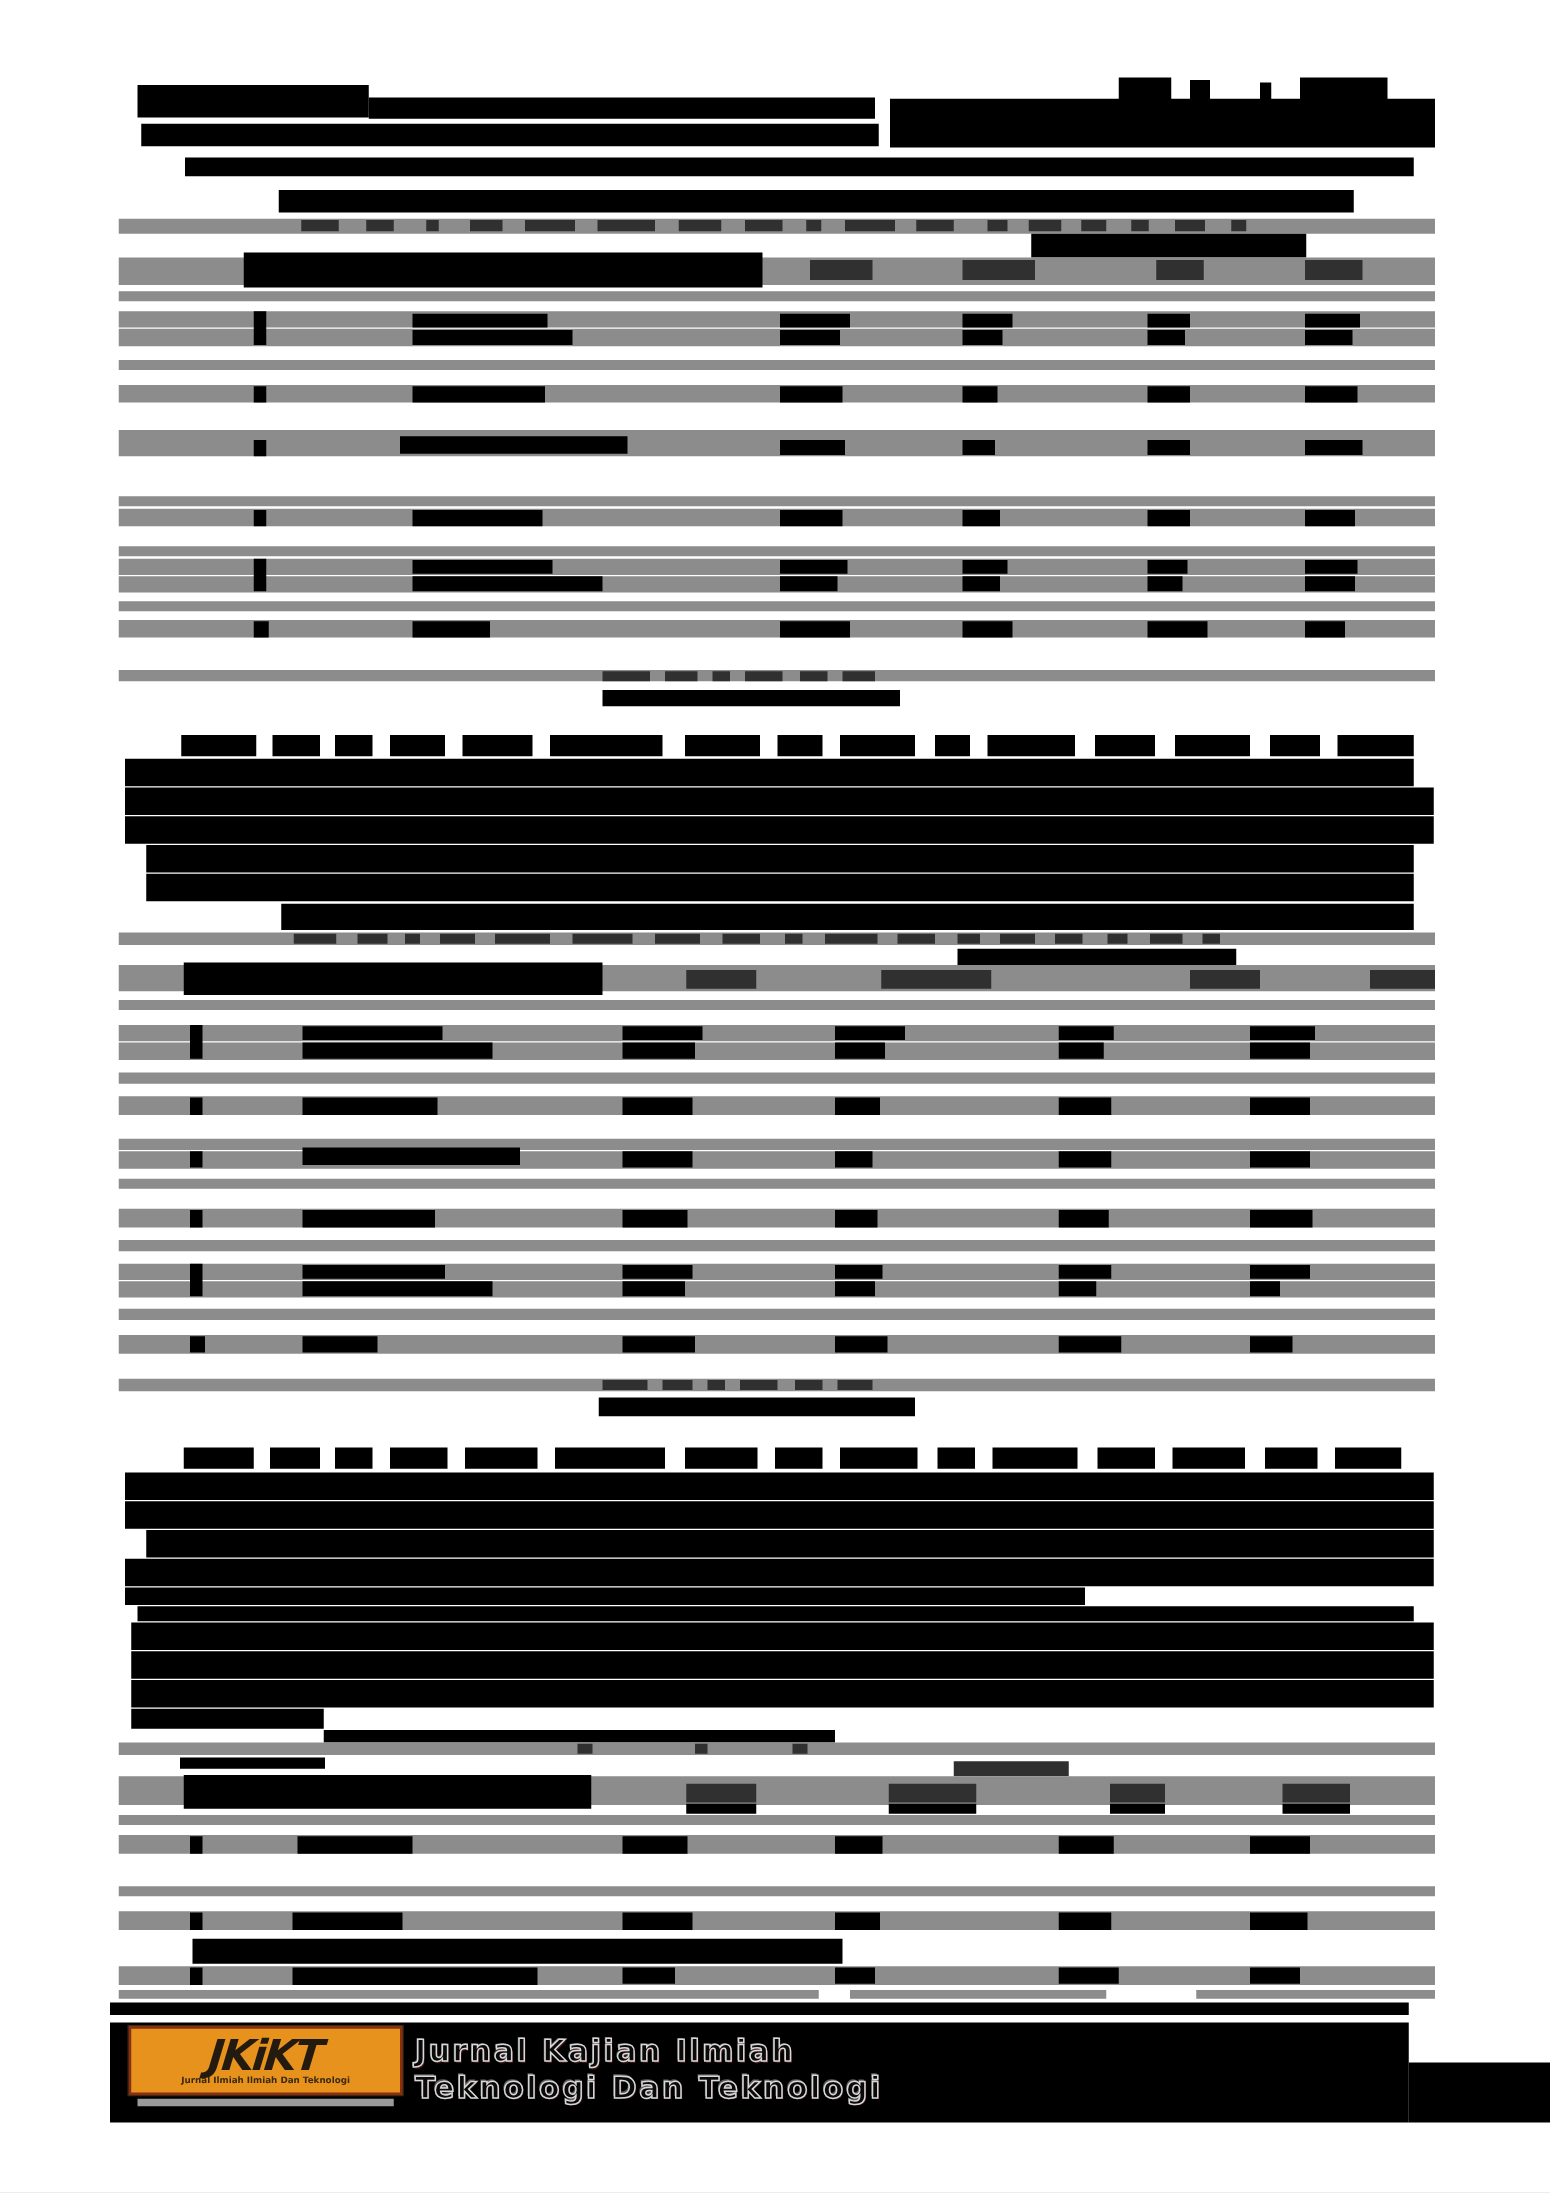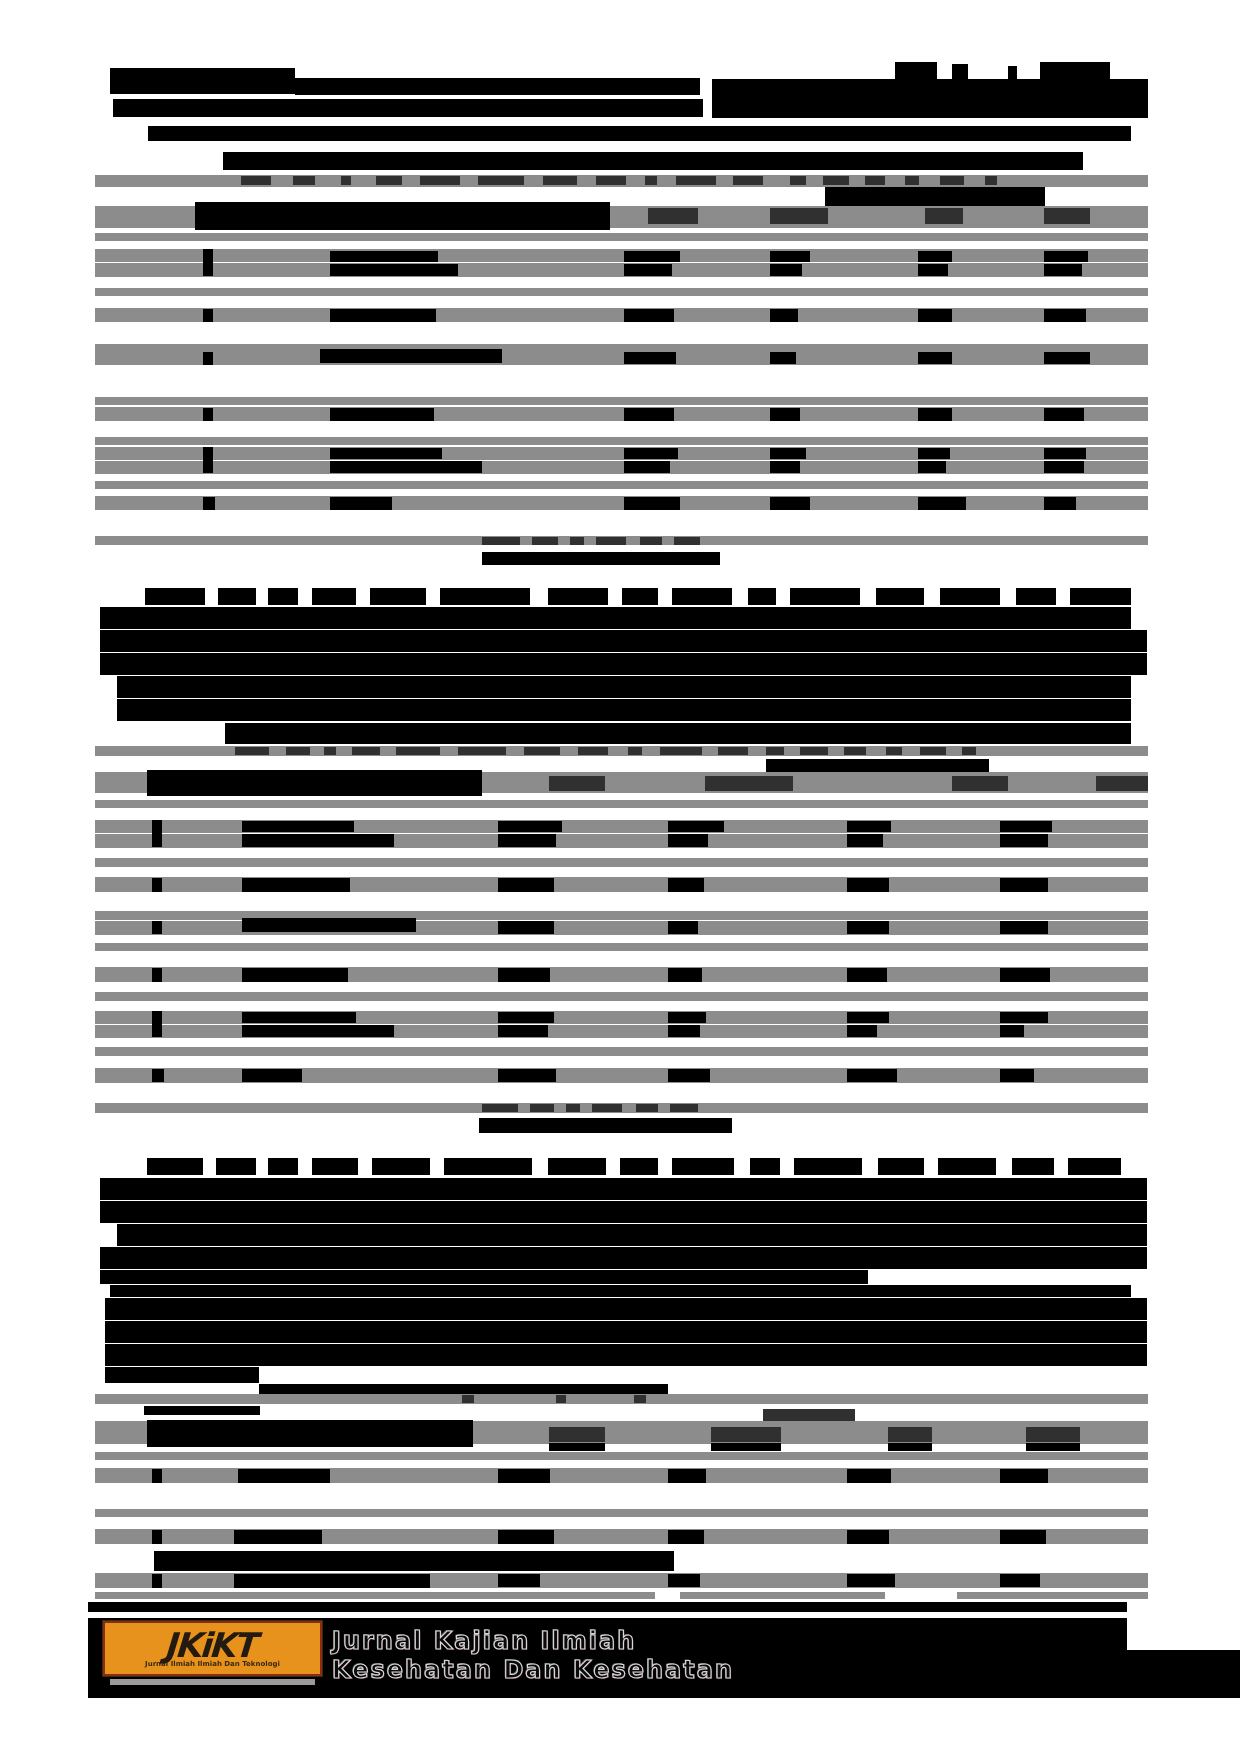--- a/index.html
+++ b/index.html
@@ -326,16 +326,16 @@
   <div>
     <div class="f-divider" style="left: 88px; top: 1602px; width: 1039px; height: 10px; background: rgb(0, 0, 0);"></div>
     <div class="f-strip" style="left: 88px; top: 1618px; width: 1039px; height: 80px; background: rgb(0, 0, 0);"></div>
     <div class="f-strip" style="left: 1127px; top: 1650px; width: 113px; height: 48px; background: rgb(0, 0, 0);"></div>
     <div class="f-logo" style="left: 103px; top: 1621px; width: 219px; height: 55px; background: rgb(232, 146, 30); border-color: rgb(139, 45, 18);">
       <div class="f-logo-text">JKiKT</div>
       <div class="f-logo-tag">Jurnal Ilmiah Ilmiah Dan Teknologi</div>
     </div>
     <div class="f-logo-shadow" style="left:110px;top:1679px;width:205px;height:6px;"></div>
     <div class="f-title" style="left:332px;top:1627px;">Jurnal Kajian Ilmiah</div>
-    <div class="f-title" style="left:332px;top:1656px;">Kesehatan Dan Kesehatan</div>
+    <div class="f-title" style="left:332px;top:1656px;">Teknologi Dan Teknologi</div>
   </div>
 
 </div>
 
 </body></html>

